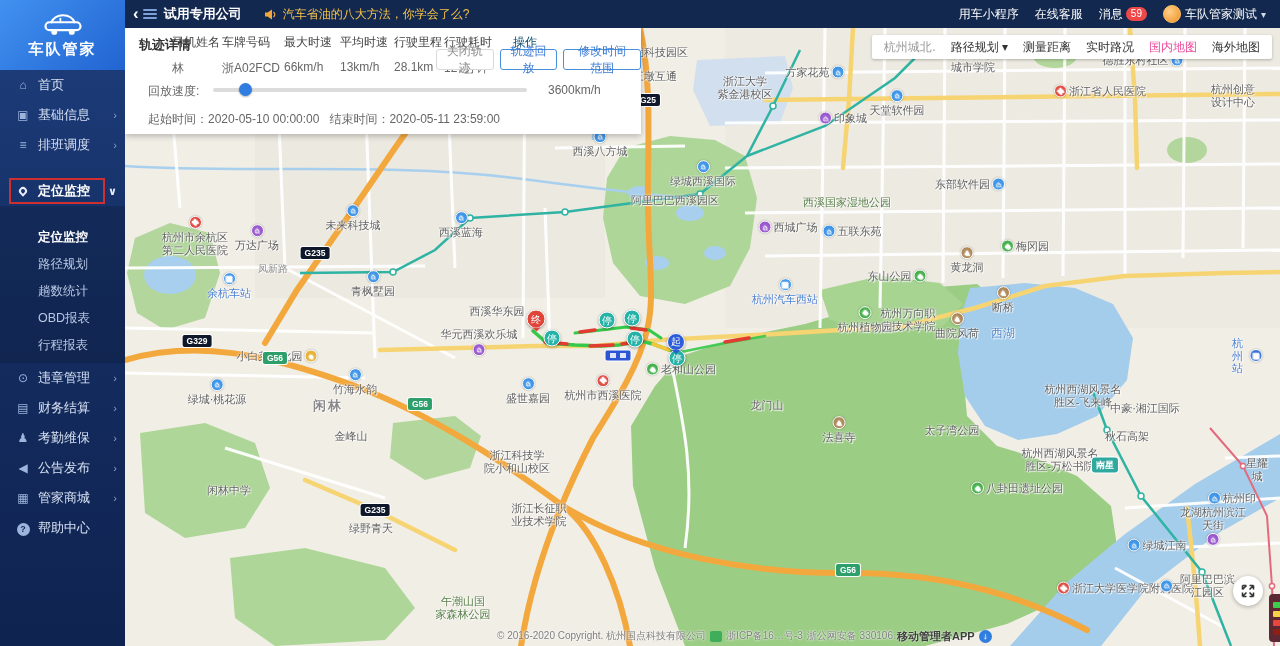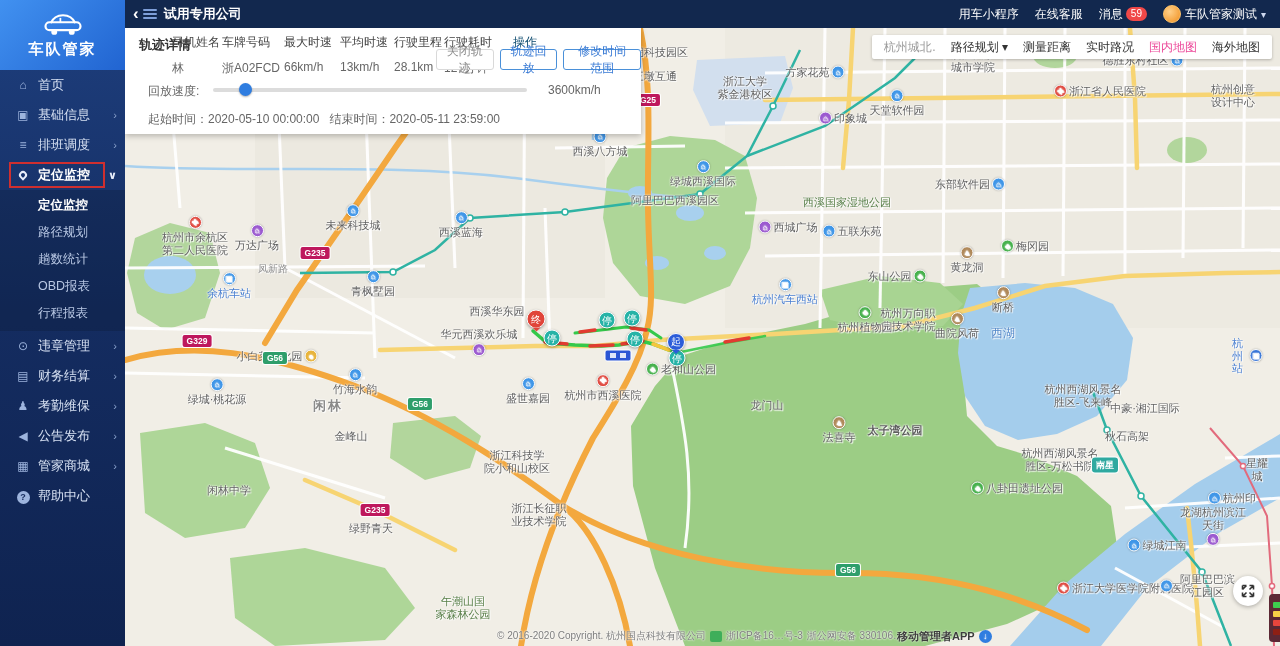--- a/index.html
+++ b/index.html
@@ -9,21 +9,21 @@
   
   .sidebar { position:absolute; left:0; top:0; width:125px; height:646px;
     background:linear-gradient(180deg,#1e3f7e 0%,#142c60 50%,#0f2350 100%); z-index:20; }
   .logo { height:70px; background:linear-gradient(135deg,#4191f0,#2164d1);
     display:flex; flex-direction:column; align-items:center; justify-content:center; gap:3px; }
   .logo-title { color:#fff; font-size:15px; font-weight:bold; letter-spacing:2px; }
   .srow { height:30px; display:flex; align-items:center; padding:0 8px 0 14px;
     font-size:13px; color:#d6e0f2; position:relative; cursor:pointer; }
   .sicon { width:18px; margin-right:6px; color:#9db4dd; font-size:12px; text-align:center; flex:none; }
   .sarrow { margin-left:auto; color:#8aa2cc; font-size:11px; }
-  .srow.active { color:#fff; font-weight:bold; }
+  .srow.active { color:#fff; font-weight:bold;margin-top:16px; }
   .srow.active .sarrow { color:#e8eefb; }
   .hl-box { position:absolute; left:9px; top:2px; width:96px; height:26px;
     border:2px solid #cf2f2f; pointer-events:none; }
   .pin-ic { display:inline-block; width:8px; height:8px; border:2px solid #e8eefb;
     border-radius:50% 50% 50% 0; transform:rotate(-45deg); }
   .help-ic { display:inline-block; width:13px; height:13px; border-radius:50%;
     background:#9db4dd; color:#14295a; font-size:9px; font-weight:bold; line-height:13px; text-align:center; }
   .ssub { padding:2px 0 4px; background:rgba(8,18,40,.25); }
   .ssub .srow { height:27px; padding-left:38px; font-size:12.5px; color:#b9c8e4; }
   .ssub .srow.active { color:#fff; font-weight:bold; }
@@ -68,21 +68,21 @@
     border:1.5px solid #fff; box-shadow:0 1px 3px rgba(0,0,0,.35); z-index:5; cursor:pointer; }
   .marker.stop { background:#26b3a7; }
   .marker.start { background:#2b5cd9; width:18px; height:18px; z-index:6; }
   .marker.end { background:#e0453a; width:19px; height:19px; z-index:6; }
   .marker.start::after, .marker.end::after { content:''; position:absolute; top:100%; left:50%;
     transform:translateX(-50%); border:4px solid transparent; }
   .marker.start::after { border-top-color:#2b5cd9; }
   .marker.end::after { border-top-color:#e0453a; }
   .rbadge { position:absolute; transform:translate(-50%,-50%); font-size:8.5px; color:#fff;
     padding:1px 4px; border-radius:2px; font-weight:bold; box-shadow:0 0 0 1px #fff; z-index:4; }
-  .rbadge.red { background:#be185d; }
+  .rbadge.red { background:#0f172a; }
   .rbadge.green { background:#2e9e6b; }
   .rbadge.metro { background:#2fa9a0; font-size:9px; border-radius:3px; }
 
   .map-toolbar { position:absolute; top:7px; right:8px; height:24px; background:#fff;
     box-shadow:0 1px 3px rgba(0,0,0,.25); border-radius:2px; display:flex; align-items:center;
     gap:15px; padding:0 12px; font-size:12px; color:#333; z-index:8; }
   .map-toolbar .tb-item { cursor:pointer; white-space:nowrap; }
   .map-toolbar .muted { color:#999; max-width:52px; overflow:hidden; }
   .map-toolbar .active { color:#ec4899; }
 
@@ -212,20 +212,27 @@
   </div>
 
   <div class="topbar">
     <span class="tb-back">‹</span>
     <span class="bars">
         <span></span>
         <span></span>
         <span></span>
       </span>
     <span class="tb-company">试用专用公司</span>
+    <span class="tb-announce">
+      <svg width="13" height="11" viewBox="0 0 13 11">
+        <path d="M1 3.5 h2.5 L8 .5 v10 L3.5 7.5 H1 z" fill="#f0a83c"></path>
+        <path d="M9.5 3 q2.6 2.5 0 5" stroke="#f0a83c" stroke-width="1.2" fill="none"></path>
+      </svg>
+      <span>汽车省油的八大方法，你学会了么?</span>
+    </span>
     <span class="tb-right">
       <span class="tb-link">用车小程序</span>
       <span class="tb-link">在线客服</span>
       <span class="msg-wrap">
         <span>消息</span>
         <span class="msg-badge">59</span>
       </span>
       <span class="tb-account">
         <span class="avatar"></span>
         <span>车队管家测试</span>
@@ -466,21 +473,21 @@
         <div class="mlabel" style="left: 958px; top: 368px;">
           
           <span class="ltext">杭州西湖风景名
 胜区-飞来峰</span>
         </div>
         <div class="mlabel" style="left: 935px; top: 432px;">
           
           <span class="ltext">杭州西湖风景名
 胜区-万松书院</span>
         </div>
-        <div class="mlabel" style="left: 770px; top: 402px; font-weight: bold;">
+        <div class="mlabel" style="left: 827px; top: 402px;">
           
           <span class="ltext">太子湾公园</span>
         </div>
         <div class="mlabel icon-top" style="left: 714px; top: 402px;">
           <span class="licon" style="background: rgb(176, 137, 90);">▲</span>
           <span class="ltext">法喜寺</span>
         </div>
         <div class="mlabel" style="left: 642px; top: 377px;">
           
           <span class="ltext">龙门山</span>

